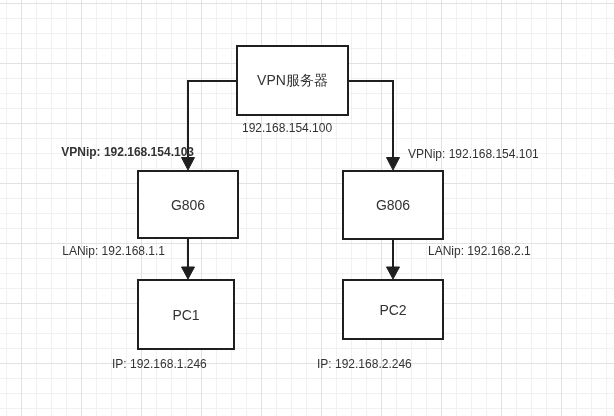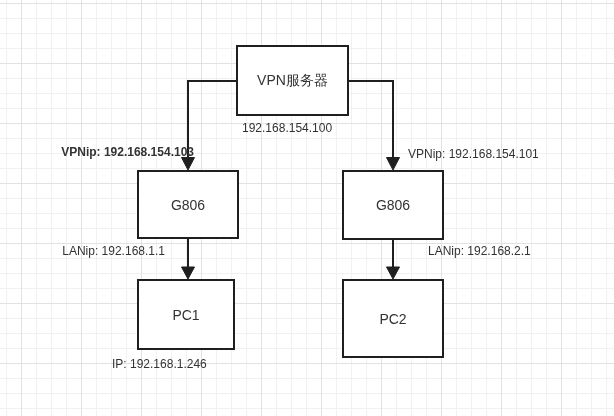--- a/index.html
+++ b/index.html
@@ -33,21 +33,21 @@
     border:2px solid var(--stroke);
     background:#ffffff;
     display:flex;align-items:center;justify-content:center;
     font-size:14px;color:var(--text);
     white-space:nowrap;
   }
   .node-vpn{left:236px;top:45px;width:113px;height:71px;}
   .node-g806-left{left:137px;top:170px;width:102px;height:69px;}
   .node-g806-right{left:342px;top:170px;width:102px;height:70px;}
   .node-pc1{left:137px;top:279px;width:98px;height:71px;}
-  .node-pc2{left:342px;top:279px;width:102px;height:79px;text-align:right;}
+  .node-pc2{left:342px;top:279px;width:102px;height:61px;text-align:right;}
   .lbl{
     position:absolute;
     font-size:12px;line-height:18px;color:var(--text);
     white-space:nowrap;
   }
   .lbl-vpn-ip{left:242px;top:119px;}
   .lbl-vpnip-left{right:420px;top:143px;font-weight:bold;}
   .lbl-vpnip-right{left:408px;top:145px;}
   .lbl-lanip-left{right:449px;top:242px;}
   .lbl-lanip-right{left:428px;top:242px;}
@@ -93,14 +93,15 @@
   <div class="node node-pc2">
     <span>PC2</span>
   </div>
 
   <div class="lbl lbl-vpn-ip">192.168.154.100</div>
   <div class="lbl lbl-vpnip-left">VPNip: 192.168.154.103</div>
   <div class="lbl lbl-vpnip-right">VPNip: 192.168.154.101</div>
   <div class="lbl lbl-lanip-left">LANip: 192.168.1.1</div>
   <div class="lbl lbl-lanip-right">LANip: 192.168.2.1</div>
   <div class="lbl lbl-ip1">IP: 192.168.1.246</div>
+  <div class="lbl lbl-ip2">IP: 192.168.2.246</div>
 
 </div>
 
 </body></html>

